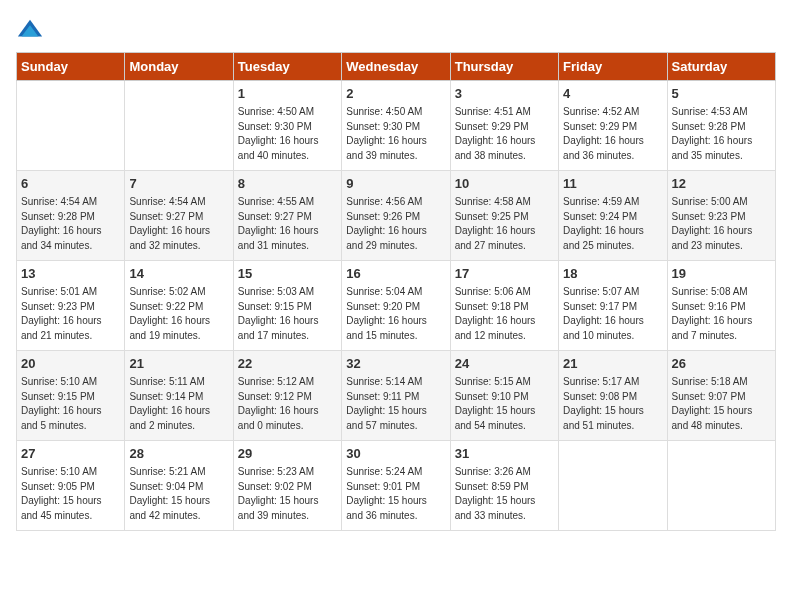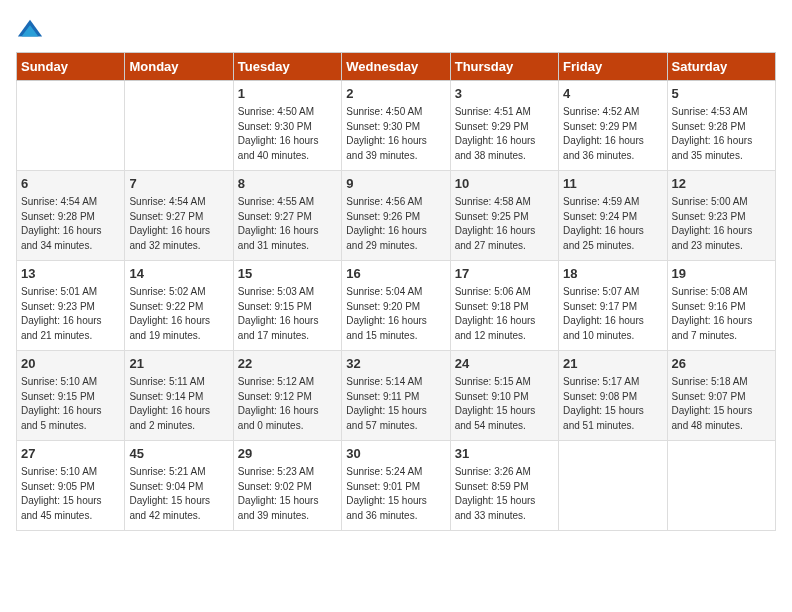--- a/index.html
+++ b/index.html
@@ -317,21 +317,21 @@
       </tr>
       <tr>
         <td>
           <div class="day-number">27</div>
           <div class="day-info">Sunrise: 5:10 AM
 Sunset: 9:05 PM
 Daylight: 15 hours
 and 45 minutes.</div>
         </td>
         <td>
-          <div class="day-number">45</div>
+          <div class="day-number">28</div>
           <div class="day-info">Sunrise: 5:21 AM
 Sunset: 9:04 PM
 Daylight: 15 hours
 and 42 minutes.</div>
         </td>
         <td>
           <div class="day-number">29</div>
           <div class="day-info">Sunrise: 5:23 AM
 Sunset: 9:02 PM
 Daylight: 15 hours

